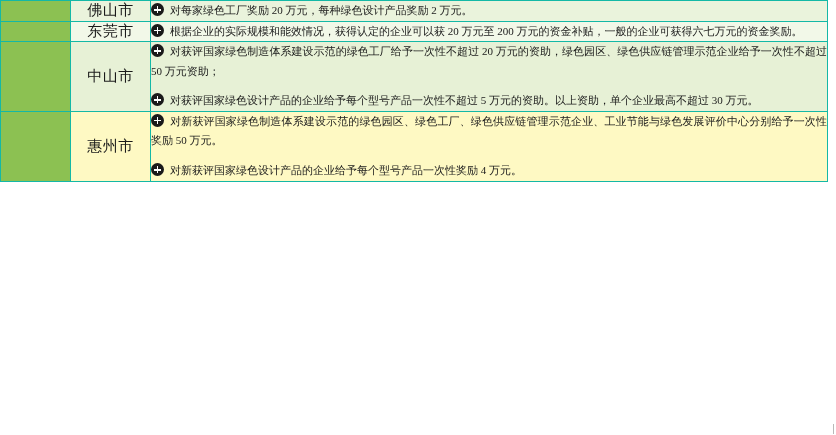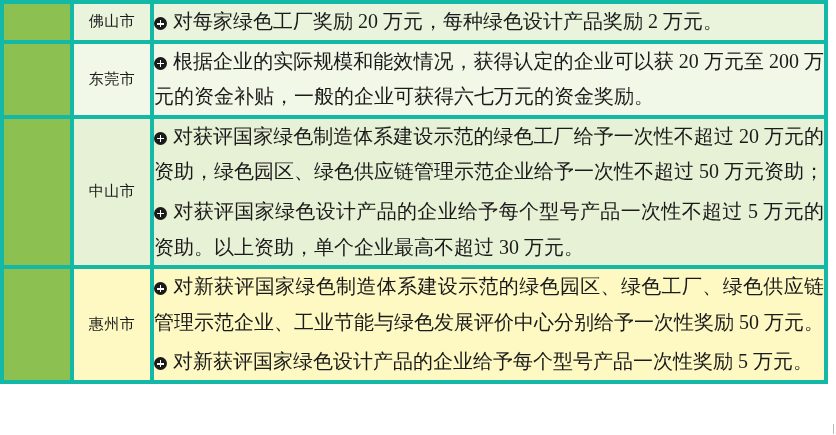--- a/index.html
+++ b/index.html
@@ -23,21 +23,21 @@
     position: absolute;
     left: 0;
     top: 0;
     width: 828px;
     border-collapse: collapse;
     table-layout: fixed;
   }
   .table td {
     vertical-align: middle;
     padding: 0;
-    border: 4px solid #14b8a6;
+    border: 1px solid #14b8a6;
   }
   
   .col-gutter {
     width: 70px;
     background: #8cc152;
   }
   .gutter-cell {
     background: #8cc152;
   }
   
@@ -47,21 +47,21 @@
   .city-cell {
     text-align: center;
     font-size: 15px;
     color: #1a1a1a;
     letter-spacing: 0.5px;
     padding: 4px 2px;
   }
   
   .content-cell {
     padding: 9px 12px 9px 10px;
-    font-size: 20px;
+    font-size: 11px;
     line-height: 1.78;
     color: #1a1a1a;
     text-align: justify;
   }
   .row-a .city-cell,
   .row-a .content-cell {
     background: #eaf3dc;
   }
   .row-b .city-cell,
   .row-b .content-cell {
@@ -74,21 +74,21 @@
   .row-d .city-cell,
   .row-d .content-cell {
     background: #fef9c3;
   }
   .para {
     margin: 0;
     text-indent: 0;
     position: relative;
   }
   .para + .para {
-    margin-top: 4px;
+    margin-top: 10px;
   }
   .bullet {
     display: inline-block;
     width: 13px;
     height: 13px;
     border-radius: 50%;
     background: #1a1a1a;
     position: relative;
     top: 1px;
     margin-right: 6px;
@@ -155,19 +155,19 @@
         <td class="content-cell">
           <p class="para"><span class="bullet"></span><span class="para-text">对获评国家绿色制造体系建设示范的绿色工厂给予一次性不超过 20 万元的资助，绿色园区、绿色供应链管理示范企业给予一次性不超过 50 万元资助；</span></p>
           <p class="para"><span class="bullet"></span><span class="para-text">对获评国家绿色设计产品的企业给予每个型号产品一次性不超过 5 万元的资助。以上资助，单个企业最高不超过 30 万元。</span></p>
         </td>
       </tr>
       <tr class="row-d">
         <td class="gutter-cell"></td>
         <td class="city-cell">惠州市</td>
         <td class="content-cell">
           <p class="para"><span class="bullet"></span><span class="para-text">对新获评国家绿色制造体系建设示范的绿色园区、绿色工厂、绿色供应链管理示范企业、工业节能与绿色发展评价中心分别给予一次性奖励 50 万元。</span></p>
-          <p class="para"><span class="bullet"></span><span class="para-text">对新获评国家绿色设计产品的企业给予每个型号产品一次性奖励 5 万元。</span></p>
+          <p class="para"><span class="bullet"></span><span class="para-text">对新获评国家绿色设计产品的企业给予每个型号产品一次性奖励 4 万元。</span></p>
         </td>
       </tr>
     </tbody>
   </table>
   <div class="corner-mark"></div>
 </div>
 
 </body></html>

